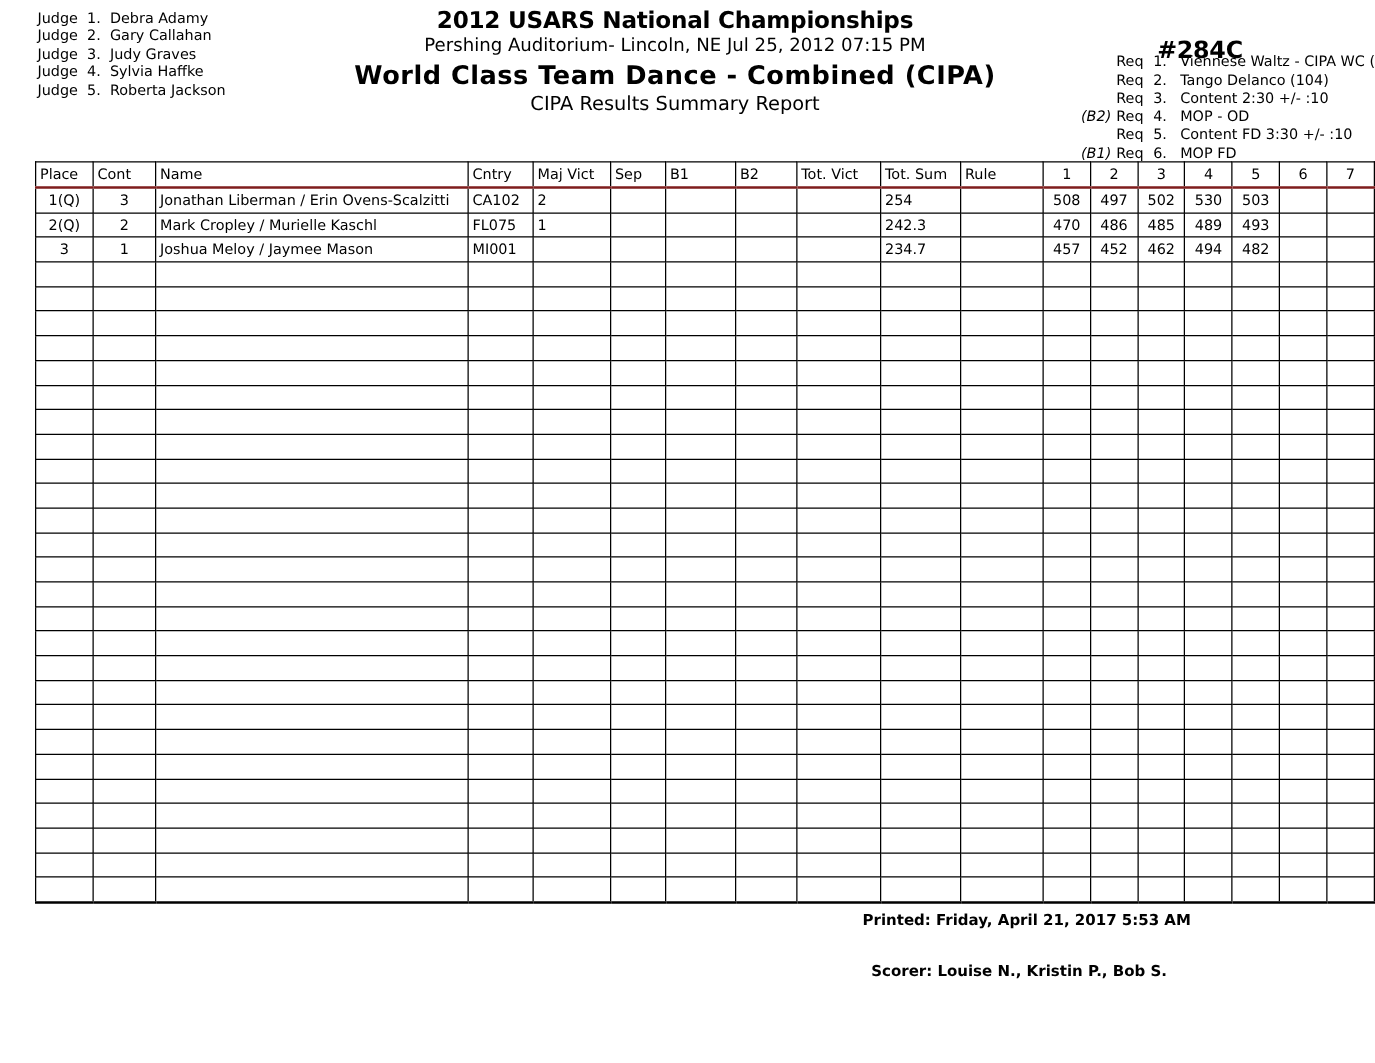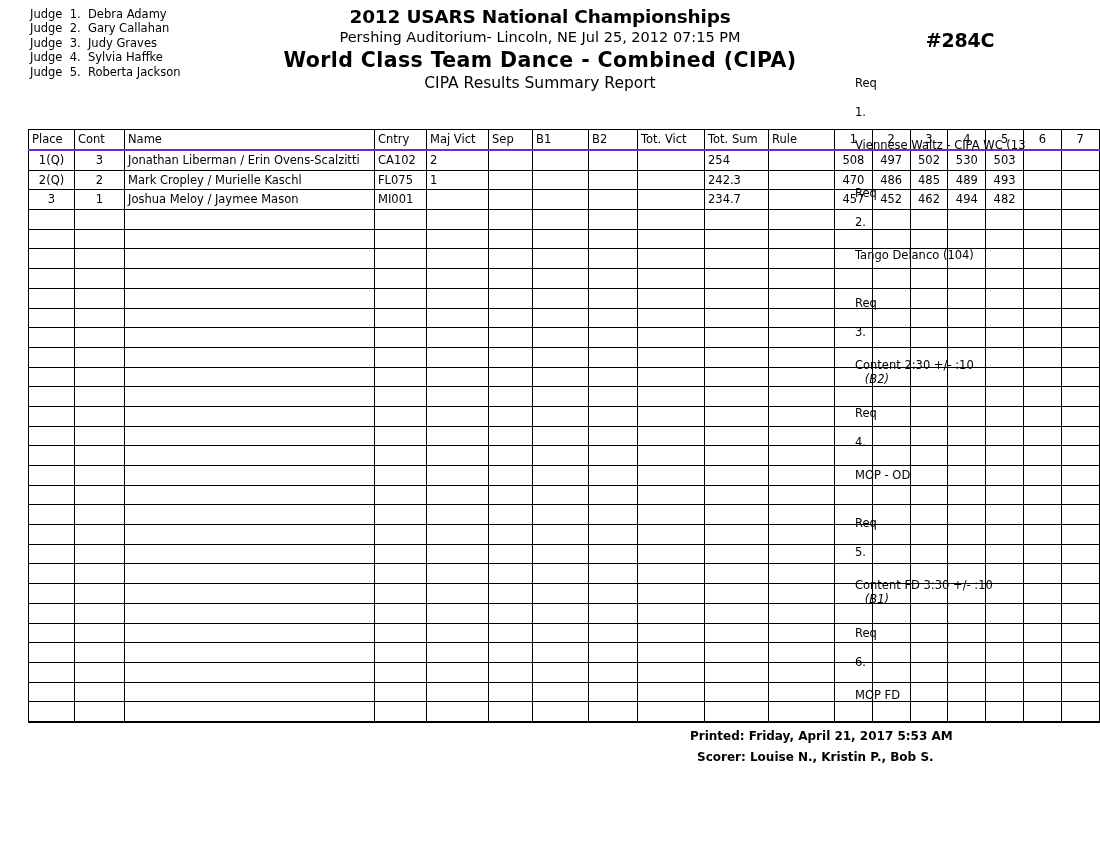--- a/index.html
+++ b/index.html
@@ -75,21 +75,20 @@
     left: 855px;
     top: 42px;
     width: 246px;
     font-size: 11.5px;
     line-height: 14.5px;
     white-space: nowrap;
     overflow: hidden;
   }
   #req-list .req-row {
     display: flex;
-    flex-direction: column;
   }
   #req-list .req-bonus {
     width: 34px;
     text-align: right;
     padding-right: 4px;
     flex: 0 0 34px;
     font-style: italic;
   }
   #req-list .req-label {
     flex: 0 0 auto;
@@ -120,21 +119,21 @@
     font-weight: normal;
     text-align: left;
     vertical-align: middle;
     overflow: hidden;
     white-space: nowrap;
     line-height: 18.7px;
   }
   #results-table thead th {
     height: 19px;
     line-height: 19px;
-    border-bottom: 2px solid #6d28d9;
+    border-bottom: 2px solid #7f1d1d;
   }
   #results-table tbody tr:last-child td {
     border-bottom: 2px solid #000000;
   }
   #results-table .c-place  { width: 42px;  text-align: center; padding-left: 0; }
   #results-table .c-cont   { width: 46px;  text-align: center; padding-left: 0; }
   #results-table .c-name   { width: 246px; }
   #results-table .c-cntry  { width: 48px;  }
   #results-table .c-maj    { width: 58px;  }
   #results-table .c-sep    { width: 40px;  }
@@ -152,21 +151,21 @@
   
   #doc-footer {
     position: absolute;
     left: 690px;
     top: 726px;
     font-size: 12px;
     line-height: 21px;
     white-space: nowrap;
     font-weight: bold;
   }
-  #doc-footer .footer-line.scorer { padding-left: 7px; }
+  #doc-footer .footer-line.scorer { padding-left: 7px; margin-top: 20px; }
 </style>
 </head>
 <body>
 
 <div id="judges">
     <div class="judge-row"><span class="j-word">Judge</span>&nbsp;&nbsp;<span class="j-num">1.</span>&nbsp;&nbsp;<span class="j-name">Debra Adamy</span></div>
     <div class="judge-row"><span class="j-word">Judge</span>&nbsp;&nbsp;<span class="j-num">2.</span>&nbsp;&nbsp;<span class="j-name">Gary Callahan</span></div>
     <div class="judge-row"><span class="j-word">Judge</span>&nbsp;&nbsp;<span class="j-num">3.</span>&nbsp;&nbsp;<span class="j-name">Judy Graves</span></div>
     <div class="judge-row"><span class="j-word">Judge</span>&nbsp;&nbsp;<span class="j-num">4.</span>&nbsp;&nbsp;<span class="j-name">Sylvia Haffke</span></div>
     <div class="judge-row"><span class="j-word">Judge</span>&nbsp;&nbsp;<span class="j-num">5.</span>&nbsp;&nbsp;<span class="j-name">Roberta Jackson</span></div>

